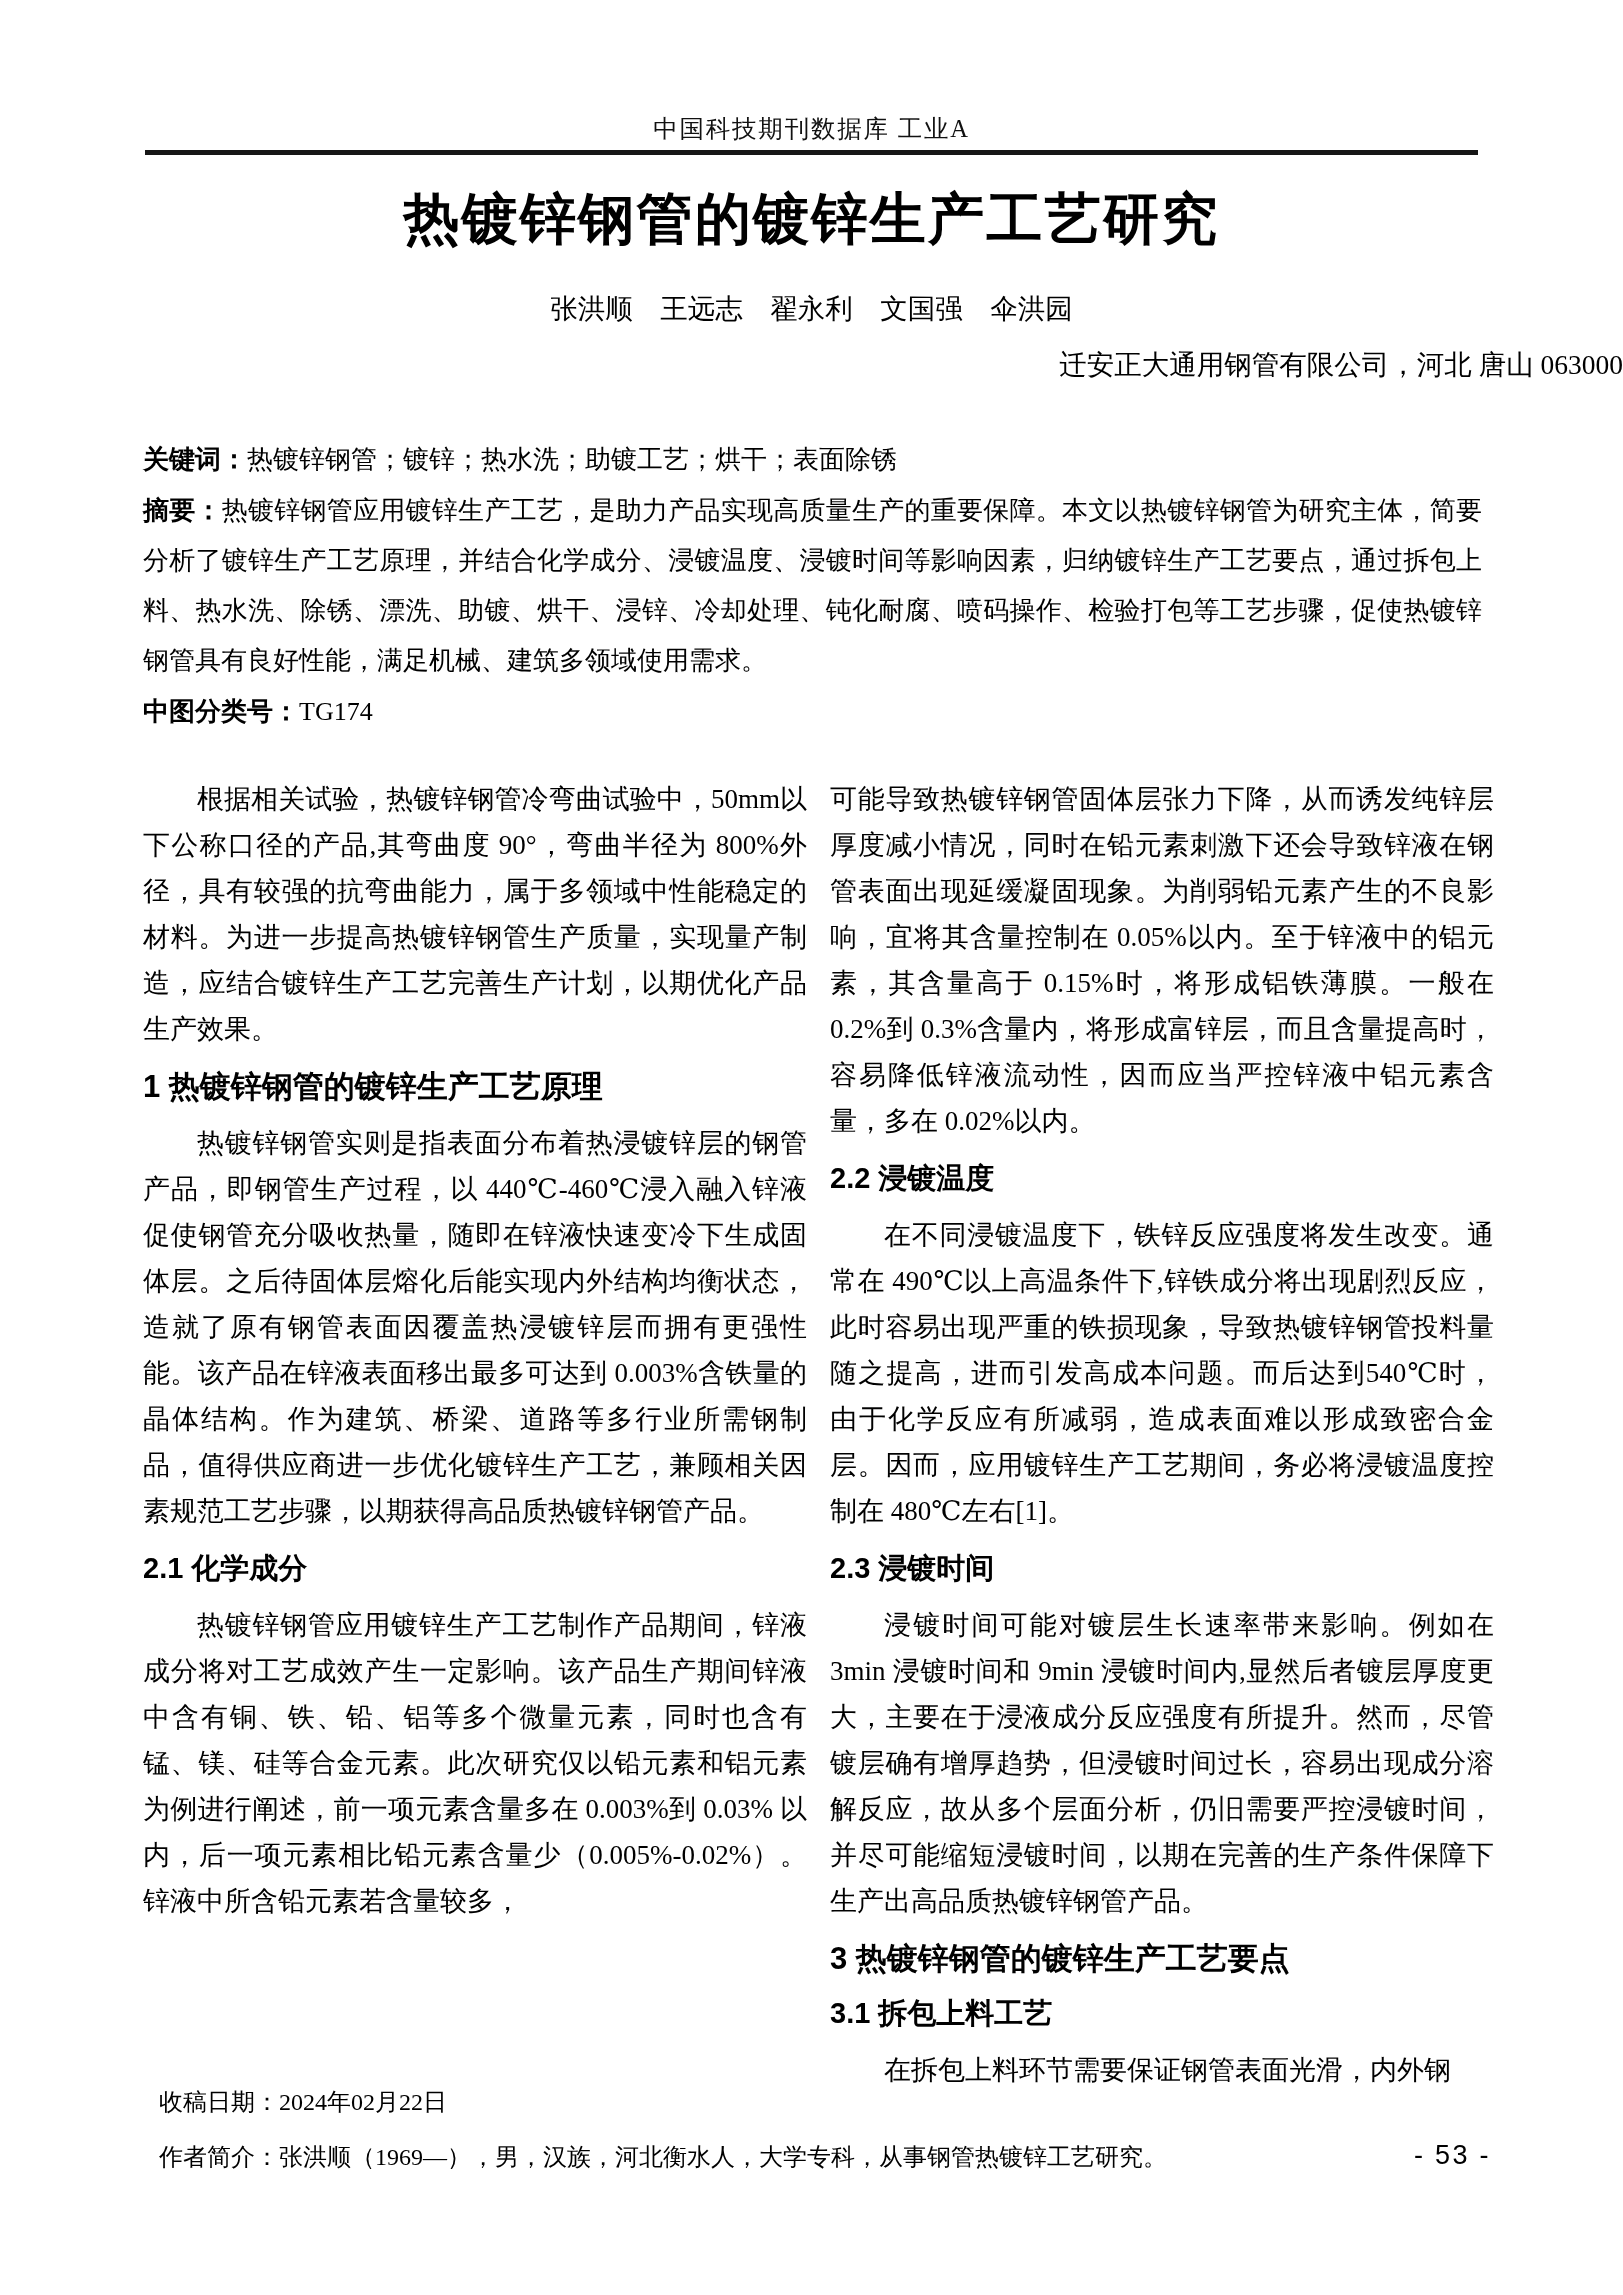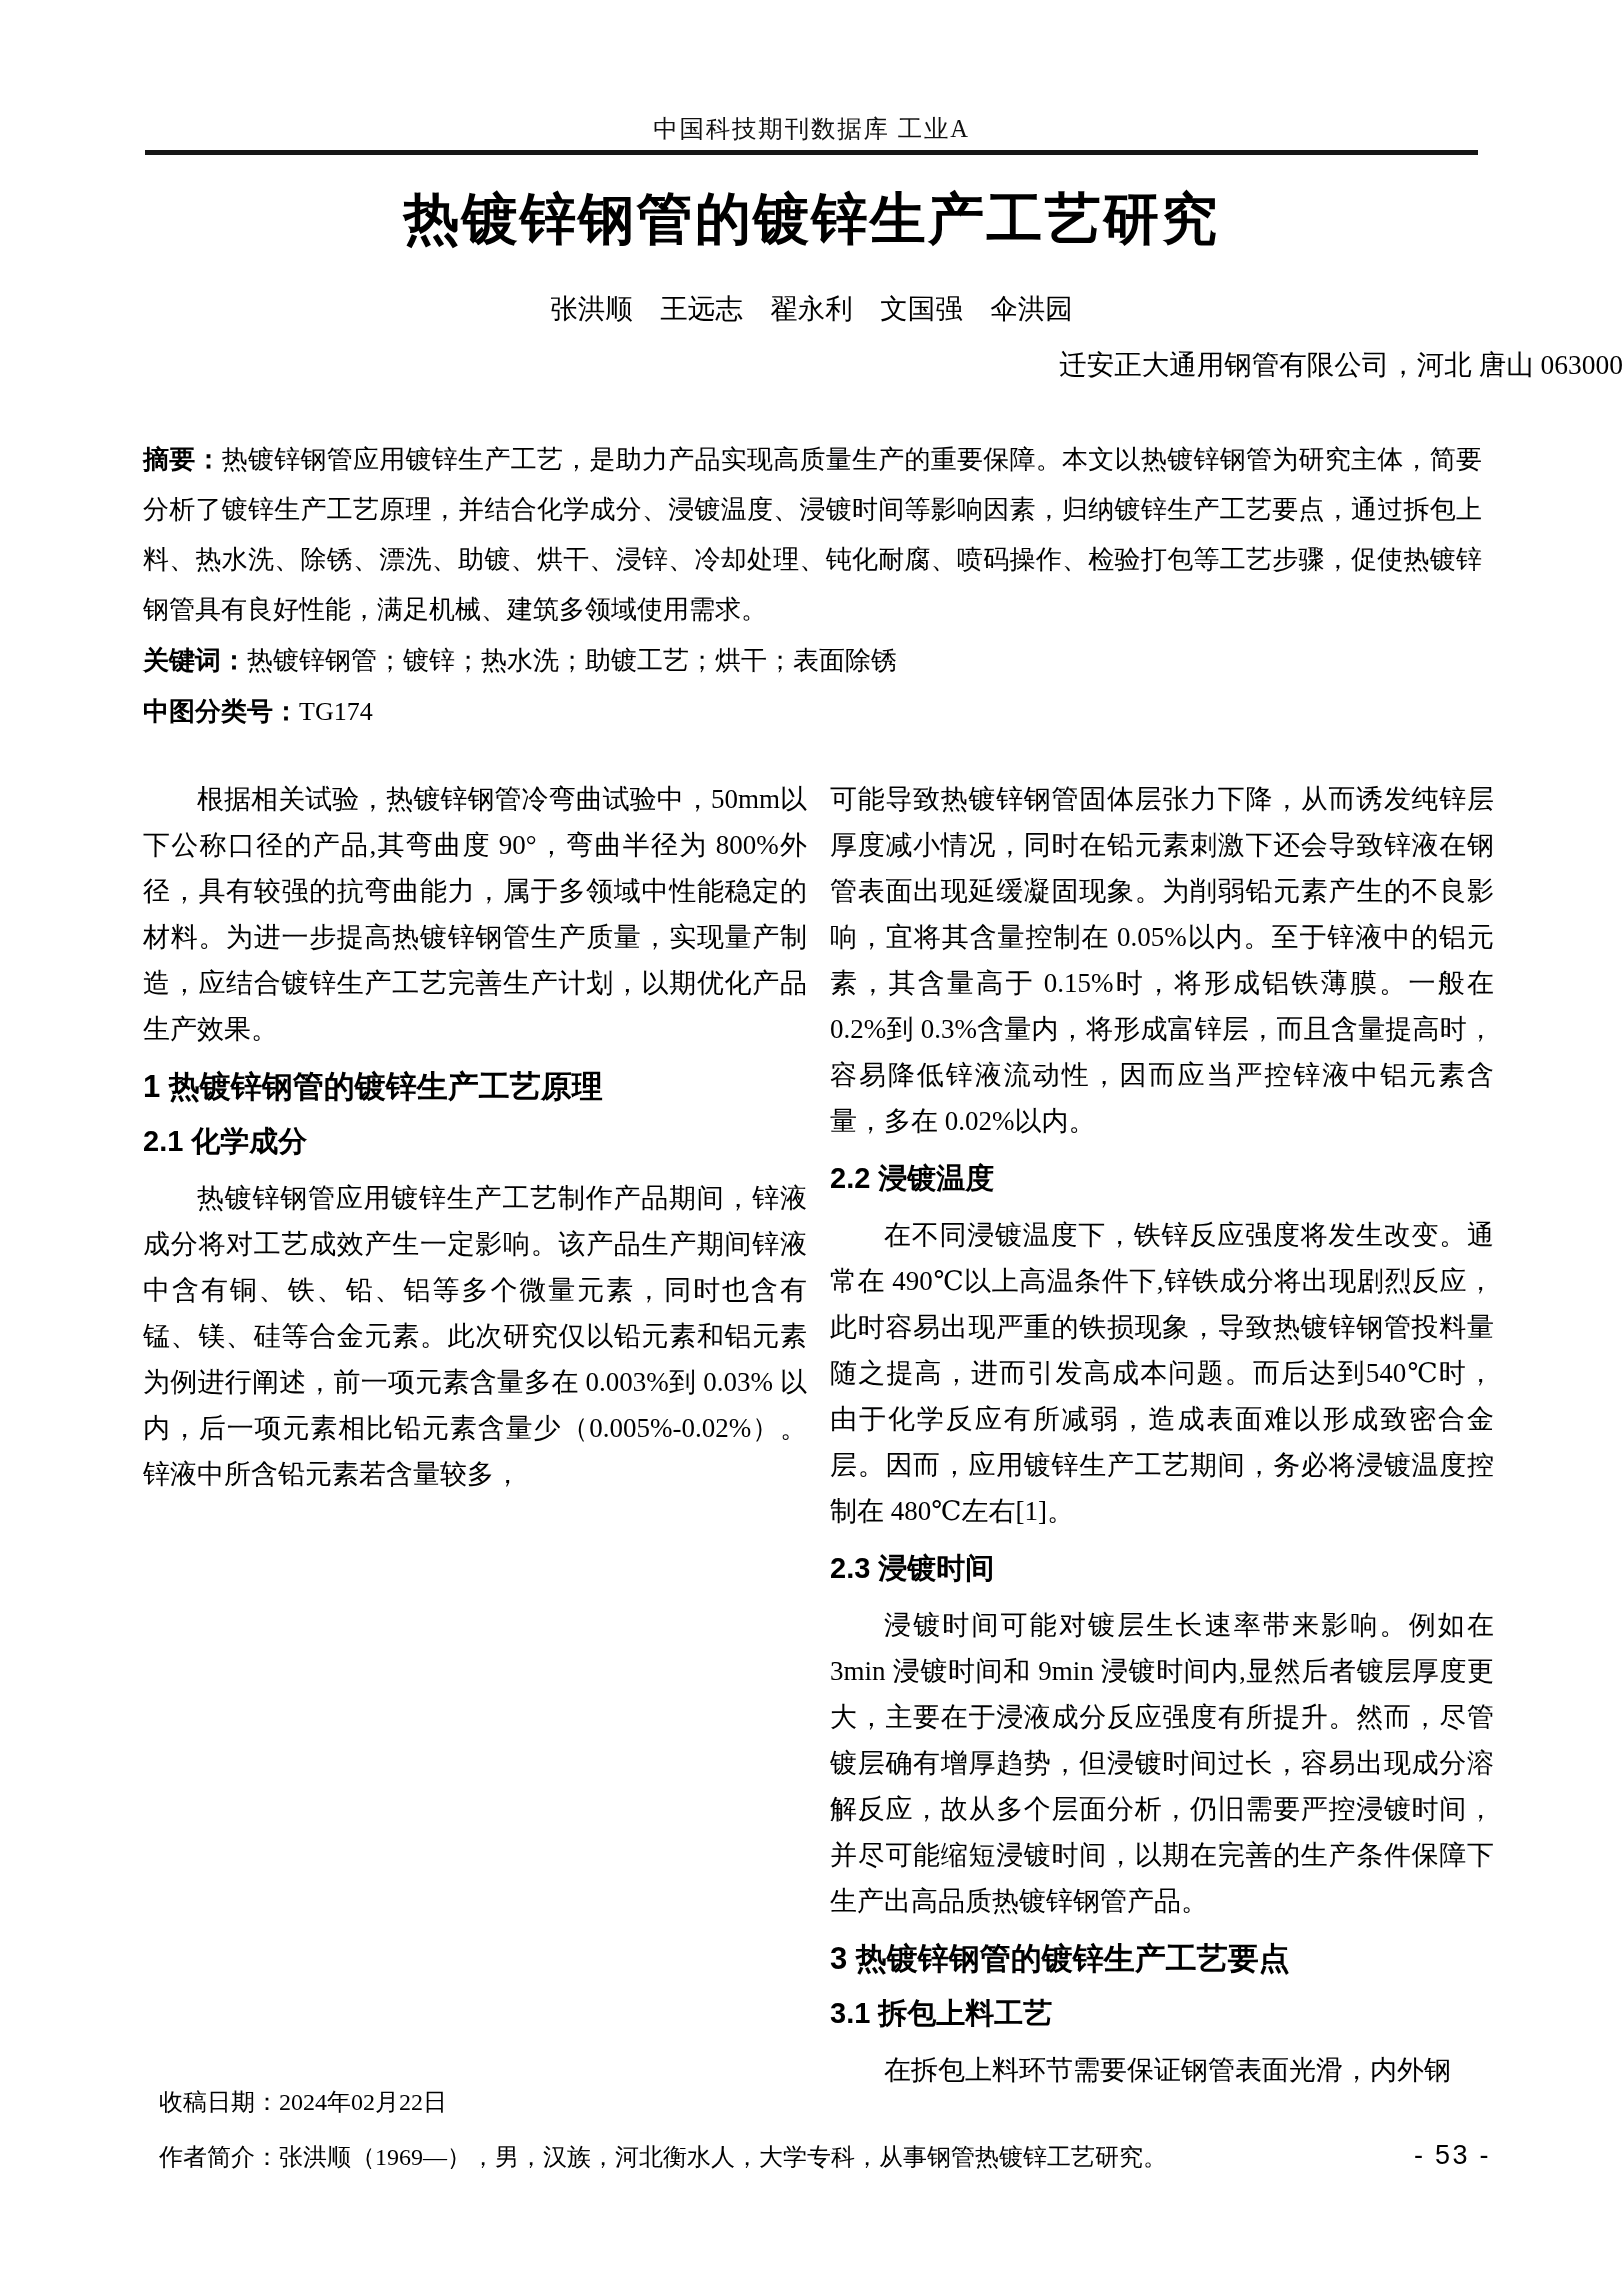--- a/index.html
+++ b/index.html
@@ -112,28 +112,29 @@
 <div class="page">
 
   <div class="journal">中国科技期刊数据库 工业A</div>
   <div class="rule"></div>
 
   <h1 class="title">热镀锌钢管的镀锌生产工艺研究</h1>
   <div class="authors">张洪顺　王远志　翟永利　文国强　伞洪园</div>
   <div class="affiliation">迁安正大通用钢管有限公司，河北 唐山 063000</div>
 
   <div class="meta">
+    <p><span class="lbl">关键词：</span><span>热镀锌钢管；镀锌；热水洗；助镀工艺；烘干；表面除锈</span></p>
     <p><span class="lbl">摘要：</span><span>热镀锌钢管应用镀锌生产工艺，是助力产品实现高质量生产的重要保障。本文以热镀锌钢管为研究主体，简要分析了镀锌生产工艺原理，并结合化学成分、浸镀温度、浸镀时间等影响因素，归纳镀锌生产工艺要点，通过拆包上料、热水洗、除锈、漂洗、助镀、烘干、浸锌、冷却处理、钝化耐腐、喷码操作、检验打包等工艺步骤，促使热镀锌钢管具有良好性能，满足机械、建筑多领域使用需求。</span></p>
-    <p><span class="lbl">关键词：</span><span>热镀锌钢管；镀锌；热水洗；助镀工艺；烘干；表面除锈</span></p>
     <p><span class="lbl">中图分类号：</span><span>TG174</span></p>
   </div>
 
   <div class="col col-left">
     <p class="para indent">根据相关试验，热镀锌钢管冷弯曲试验中，50mm以下公称口径的产品,其弯曲度 90°，弯曲半径为 800%外径，具有较强的抗弯曲能力，属于多领域中性能稳定的材料。为进一步提高热镀锌钢管生产质量，实现量产制造，应结合镀锌生产工艺完善生产计划，以期优化产品生产效果。</p>
     <h2 class="sec1">1 热镀锌钢管的镀锌生产工艺原理</h2>
+    <p class="para indent">热镀锌钢管实则是指表面分布着热浸镀锌层的钢管产品，即钢管生产过程，以 440℃-460℃浸入融入锌液促使钢管充分吸收热量，随即在锌液快速变冷下生成固体层。之后待固体层熔化后能实现内外结构均衡状态，造就了原有钢管表面因覆盖热浸镀锌层而拥有更强性能。该产品在锌液表面移出最多可达到 0.003%含铁量的晶体结构。作为建筑、桥梁、道路等多行业所需钢制品，值得供应商进一步优化镀锌生产工艺，兼顾相关因素规范工艺步骤，以期获得高品质热镀锌钢管产品。</p>
     <h3 class="sec2">2.1 化学成分</h3>
     <p class="para indent">热镀锌钢管应用镀锌生产工艺制作产品期间，锌液成分将对工艺成效产生一定影响。该产品生产期间锌液中含有铜、铁、铅、铝等多个微量元素，同时也含有锰、镁、硅等合金元素。此次研究仅以铅元素和铝元素为例进行阐述，前一项元素含量多在 0.003%到 0.03% 以内，后一项元素相比铅元素含量少（0.005%-0.02%）。锌液中所含铅元素若含量较多，</p>
   </div>
 
   <div class="col col-right">
     <p class="para">可能导致热镀锌钢管固体层张力下降，从而诱发纯锌层厚度减小情况，同时在铅元素刺激下还会导致锌液在钢管表面出现延缓凝固现象。为削弱铅元素产生的不良影响，宜将其含量控制在 0.05%以内。至于锌液中的铝元素，其含量高于 0.15%时，将形成铝铁薄膜。一般在 0.2%到 0.3%含量内，将形成富锌层，而且含量提高时，容易降低锌液流动性，因而应当严控锌液中铝元素含量，多在 0.02%以内。</p>
     <h3 class="sec2">2.2 浸镀温度</h3>
     <p class="para indent">在不同浸镀温度下，铁锌反应强度将发生改变。通常在 490℃以上高温条件下,锌铁成分将出现剧烈反应，此时容易出现严重的铁损现象，导致热镀锌钢管投料量随之提高，进而引发高成本问题。而后达到540℃时，由于化学反应有所减弱，造成表面难以形成致密合金层。因而，应用镀锌生产工艺期间，务必将浸镀温度控制在 480℃左右[1]。</p>
     <h3 class="sec2">2.3 浸镀时间</h3>
     <p class="para indent">浸镀时间可能对镀层生长速率带来影响。例如在 3min 浸镀时间和 9min 浸镀时间内,显然后者镀层厚度更大，主要在于浸液成分反应强度有所提升。然而，尽管镀层确有增厚趋势，但浸镀时间过长，容易出现成分溶解反应，故从多个层面分析，仍旧需要严控浸镀时间，并尽可能缩短浸镀时间，以期在完善的生产条件保障下生产出高品质热镀锌钢管产品。</p>

